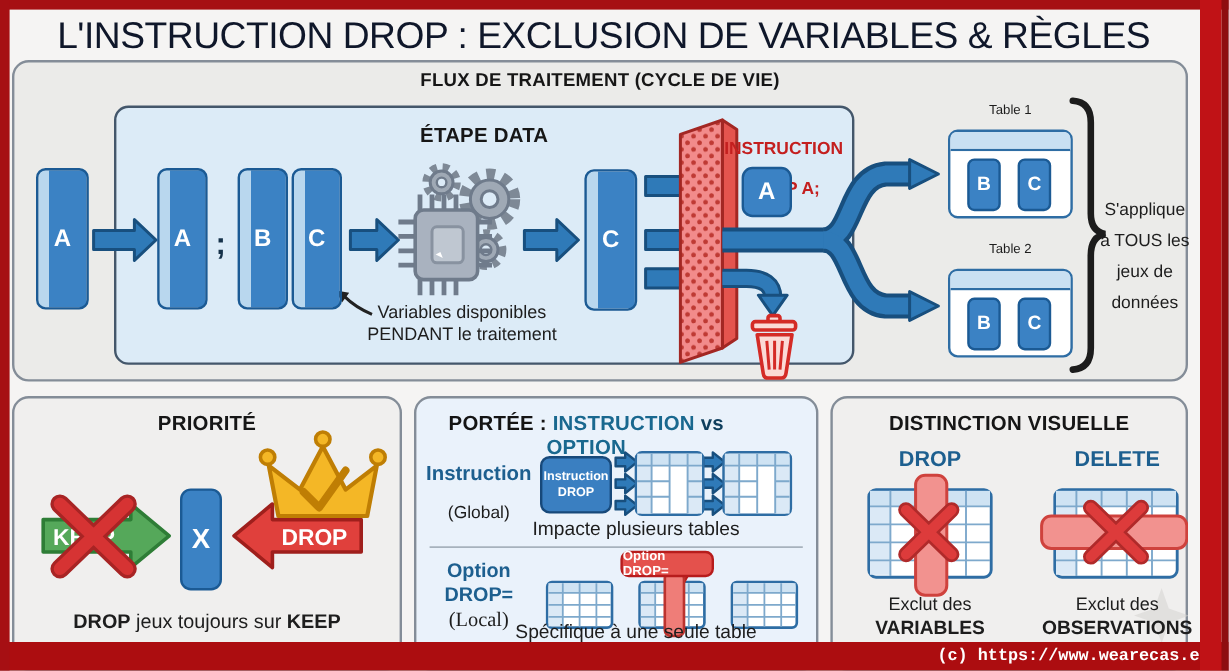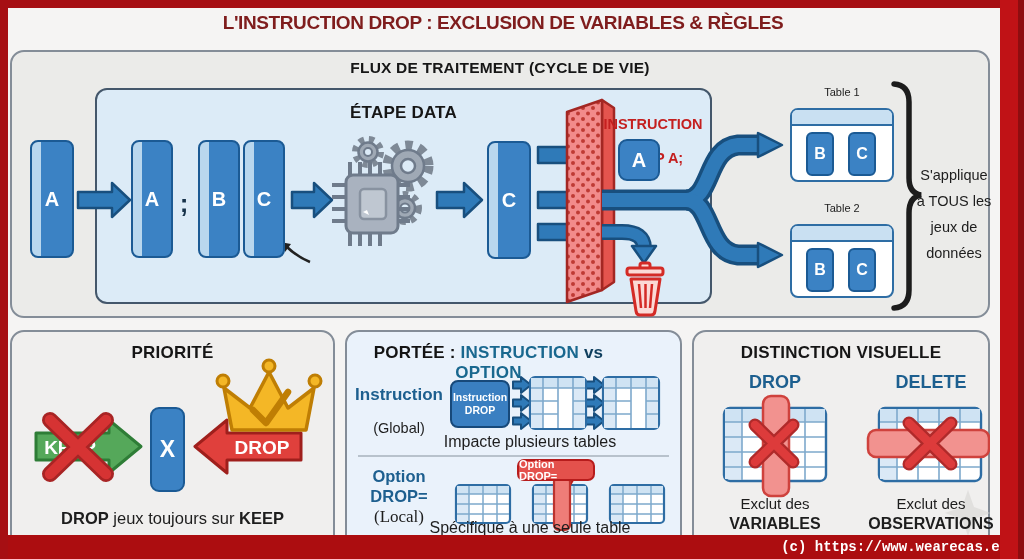--- a/index.html
+++ b/index.html
@@ -24,21 +24,21 @@
   .callout{position:absolute;background:#e4514c;border:2px solid #b71c1c;border-radius:7px;box-sizing:border-box;
        color:#fff;font-weight:bold;font-size:11px;display:flex;align-items:center;justify-content:center;}
   .cap{position:absolute;text-align:center;color:#1d1d1d;}
   .blue-strong{color:#1d5f8f;font-weight:bold;}
 </style>
 </head>
 <body>
 
 <div id="canvas">
 
-  <div class="abs" style="left:8px;top:12px;width:990px;text-align:center;font-size:19px;font-weight:bold;color:#7f1d1d;letter-spacing:-0.4px;">L'INSTRUCTION DROP : EXCLUSION DE VARIABLES &amp; RÈGLES</div>
+  <div class="abs" style="left:8px;top:12px;width:990px;text-align:center;font-size:31px;font-weight:normal;color:#0f172a;letter-spacing:-0.4px;">L'INSTRUCTION DROP : EXCLUSION DE VARIABLES &amp; RÈGLES</div>
 
   <div class="panel" style="left:10px;top:50px;width:980px;height:268px;background:#ebebe9;"></div>
   <div class="abs ptitle" style="left:10px;top:59px;width:980px;font-size:15.5px;">FLUX DE TRAITEMENT (CYCLE DE VIE)</div>
 
   <div class="panel" style="left:95px;top:88px;width:617px;height:216px;background:#dcebf7;border:2.5px solid #44576b;border-radius:12px;"></div>
   <div class="abs ptitle" style="left:95px;top:103px;width:617px;">ÉTAPE DATA</div>
 
   <svg width="980" height="268" viewBox="0 0 980 268" style="left:10px;top:50px;">
     <defs>
       <pattern id="walldots" width="10" height="11" patternUnits="userSpaceOnUse">
@@ -137,20 +137,22 @@
   <div class="bar" style="left:198px;top:140px;width:42px;height:118px;">
       <span>B</span>
     </div>
   <div class="bar" style="left:243px;top:140px;width:42px;height:118px;">
       <span>C</span>
     </div>
   <div class="bar" style="left:487px;top:141px;width:44px;height:118px;">
       <span>C</span>
     </div>
 
+  <div class="abs pre cap" style="left:292px;top:252px;width:186px;font-size:15px;line-height:18px;">Variables disponibles
+PENDANT le traitement</div>
 
   <div class="abs pre" style="left:596px;top:99px;width:114px;text-align:center;font-size:14.5px;font-weight:bold;color:#c41f1f;line-height:17px;">
     <span>INSTRUCTION</span><br>
     <span>DROP A;</span>
   </div>
 
   <div class="dropbox" style="left:618px;top:139px;width:42px;height:42px;">
     <span>A</span>
   </div>
 

